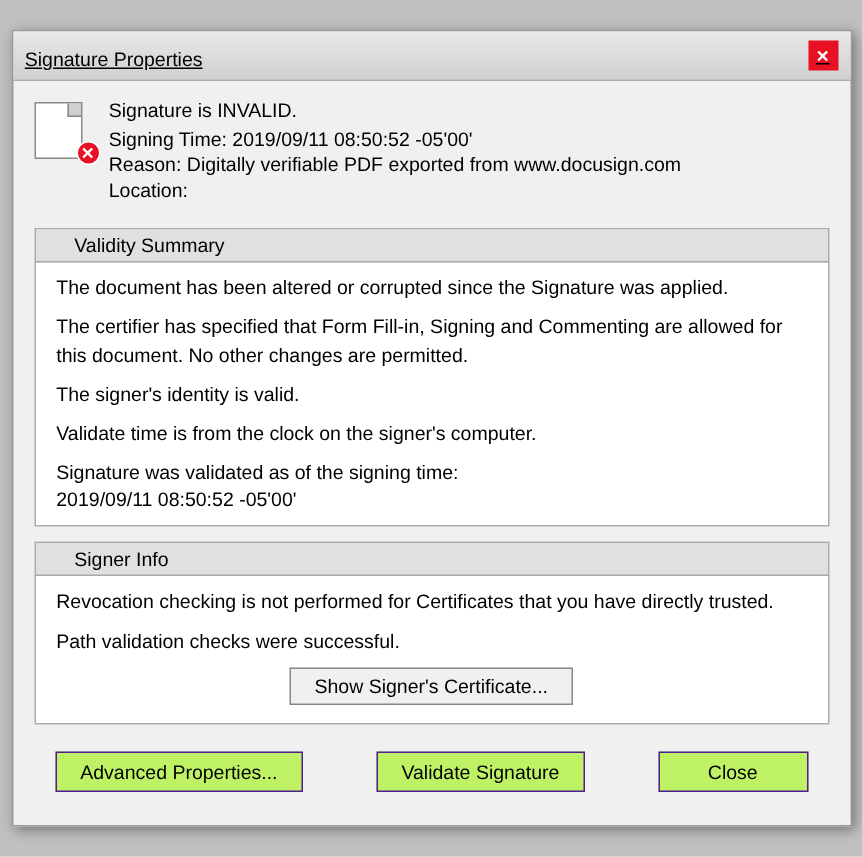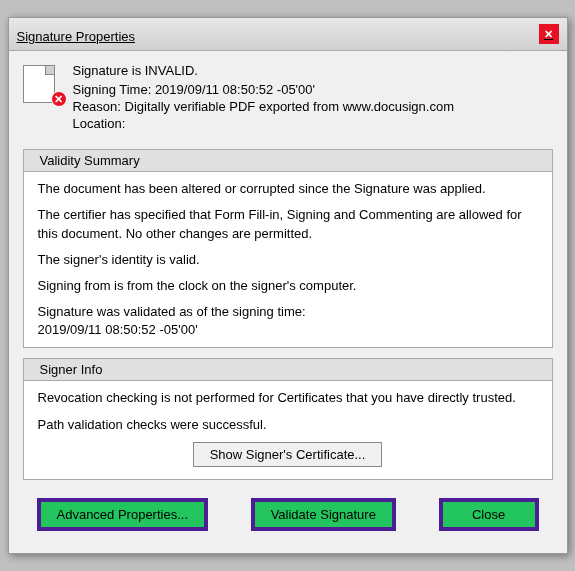--- a/index.html
+++ b/index.html
@@ -133,21 +133,21 @@
     }
 
     .section-box {
       border: 1px solid #aaa;
       background: #fff;
       margin-bottom: 10px;
     }
 
     .section-title {
       background: #e0e0e0;
-      padding: 3px 16px;
+      padding: 3px 26px;
       font-size: 13px;
       font-weight: normal;
       border-bottom: 1px solid #aaa;
     }
 
     .section-content {
       padding: 8px 14px;
     }
 
     .section-content p {
@@ -176,22 +176,22 @@
 
     .footer-btns {
       display: flex;
       justify-content: space-between;
       align-items: center;
       padding: 8px 14px 10px;
     }
 
     .footer-btn {
       padding: 5px 16px;
-      background: #22c55e;
-      border: 4px solid #4c1d95;
+      background: #bef264;
+      border: 1px solid #4c1d95;
       cursor: pointer;
       font-size: 13px;
       min-width: 100px;
     }
   </style>
 </head>
 <body>
 
 <div class="dialog">
 
@@ -220,21 +220,21 @@
         </div>
       </div>
     </div>
 
     <div class="section-box">
       <div class="section-title">Validity Summary</div>
       <div class="section-content">
         <p>The document has been altered or corrupted since the Signature was applied.</p>
         <p>The certifier has specified that Form Fill-in, Signing and Commenting are allowed for this document. No other changes are permitted.</p>
         <p>The signer's identity is valid.</p>
-        <p>Signing from is from the clock on the signer's computer.</p>
+        <p>Validate time is from the clock on the signer's computer.</p>
         <p>
           <span>Signature was validated as of the signing time:</span><br>
           <span>2019/09/11 08:50:52 -05'00'</span>
         </p>
       </div>
     </div>
 
     <div class="section-box">
       <div class="section-title">Signer Info</div>
       <div class="section-content">

